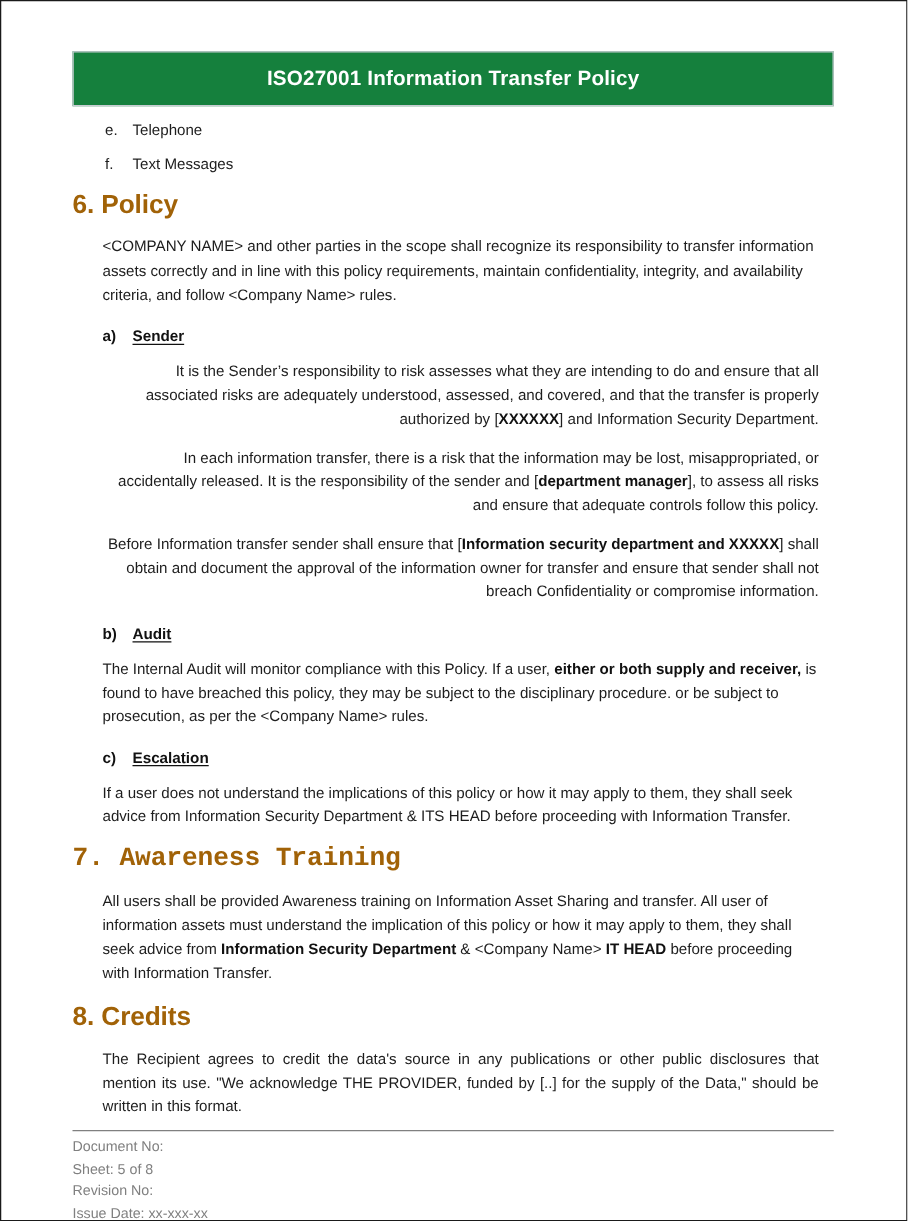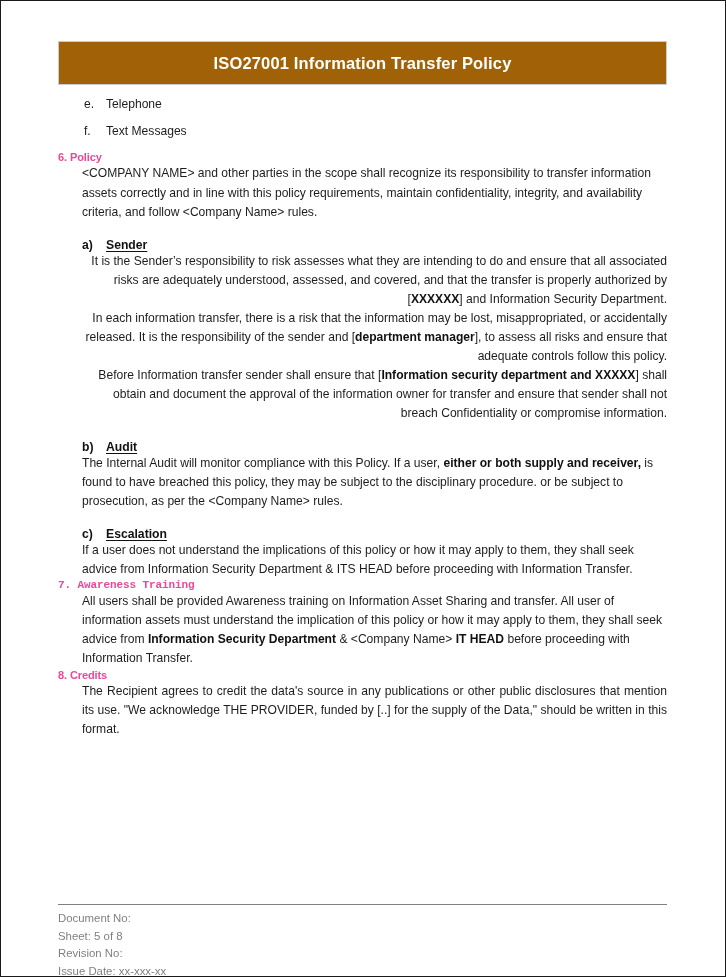--- a/index.html
+++ b/index.html
@@ -28,21 +28,21 @@
     height: 975px;
   }
 
   
   .title-banner {
     position: absolute;
     left: 57px;
     top: 40px;
     width: 609px;
     height: 44px;
-    background: #a16207;
+    background: #15803d;
     border: 1px solid #c8ccd3;
     box-sizing: border-box;
     display: flex;
     align-items: center;
     justify-content: center;
   }
   .title-banner .title-text {
     color: #ffffff;
     font-size: 16.5px;
     font-weight: bold;
@@ -77,35 +77,35 @@
     flex: 0 0 22px;
     margin-left: 26px;
     font-size: 12.1px;
   }
   .lettered-list li .li-text {
     font-size: 12.1px;
   }
 
   
   h2.section-heading {
-    font-size: 11px;
+    font-size: 21px;
     font-weight: bold;
     margin: 0;
     padding: 0;
-    color: #ec4899;
+    color: #a16207;
     line-height: 1.2;
     letter-spacing: -0.1px;
   }
   .h-policy { margin-top: 19px; }
   .h-awareness { margin-top: 24px; font-family: Liberation Mono, monospace; }
   .h-credits { margin-top: 25px; }
 
   
   p.body-para {
-    margin: 0;
+    margin: 12px;
     padding: 0;
     margin-left: 24px;
     line-height: 1.58;
     font-size: 12.1px;
     color: #1d1d1d;
   }
   p.body-para.justify { text-align: justify; }
   .p-gap-1 { margin-top: 10px; }
   .p-gap-2 { margin-top: 15px; text-align: right; }
   .p-gap-3 { margin-top: 9px; }

